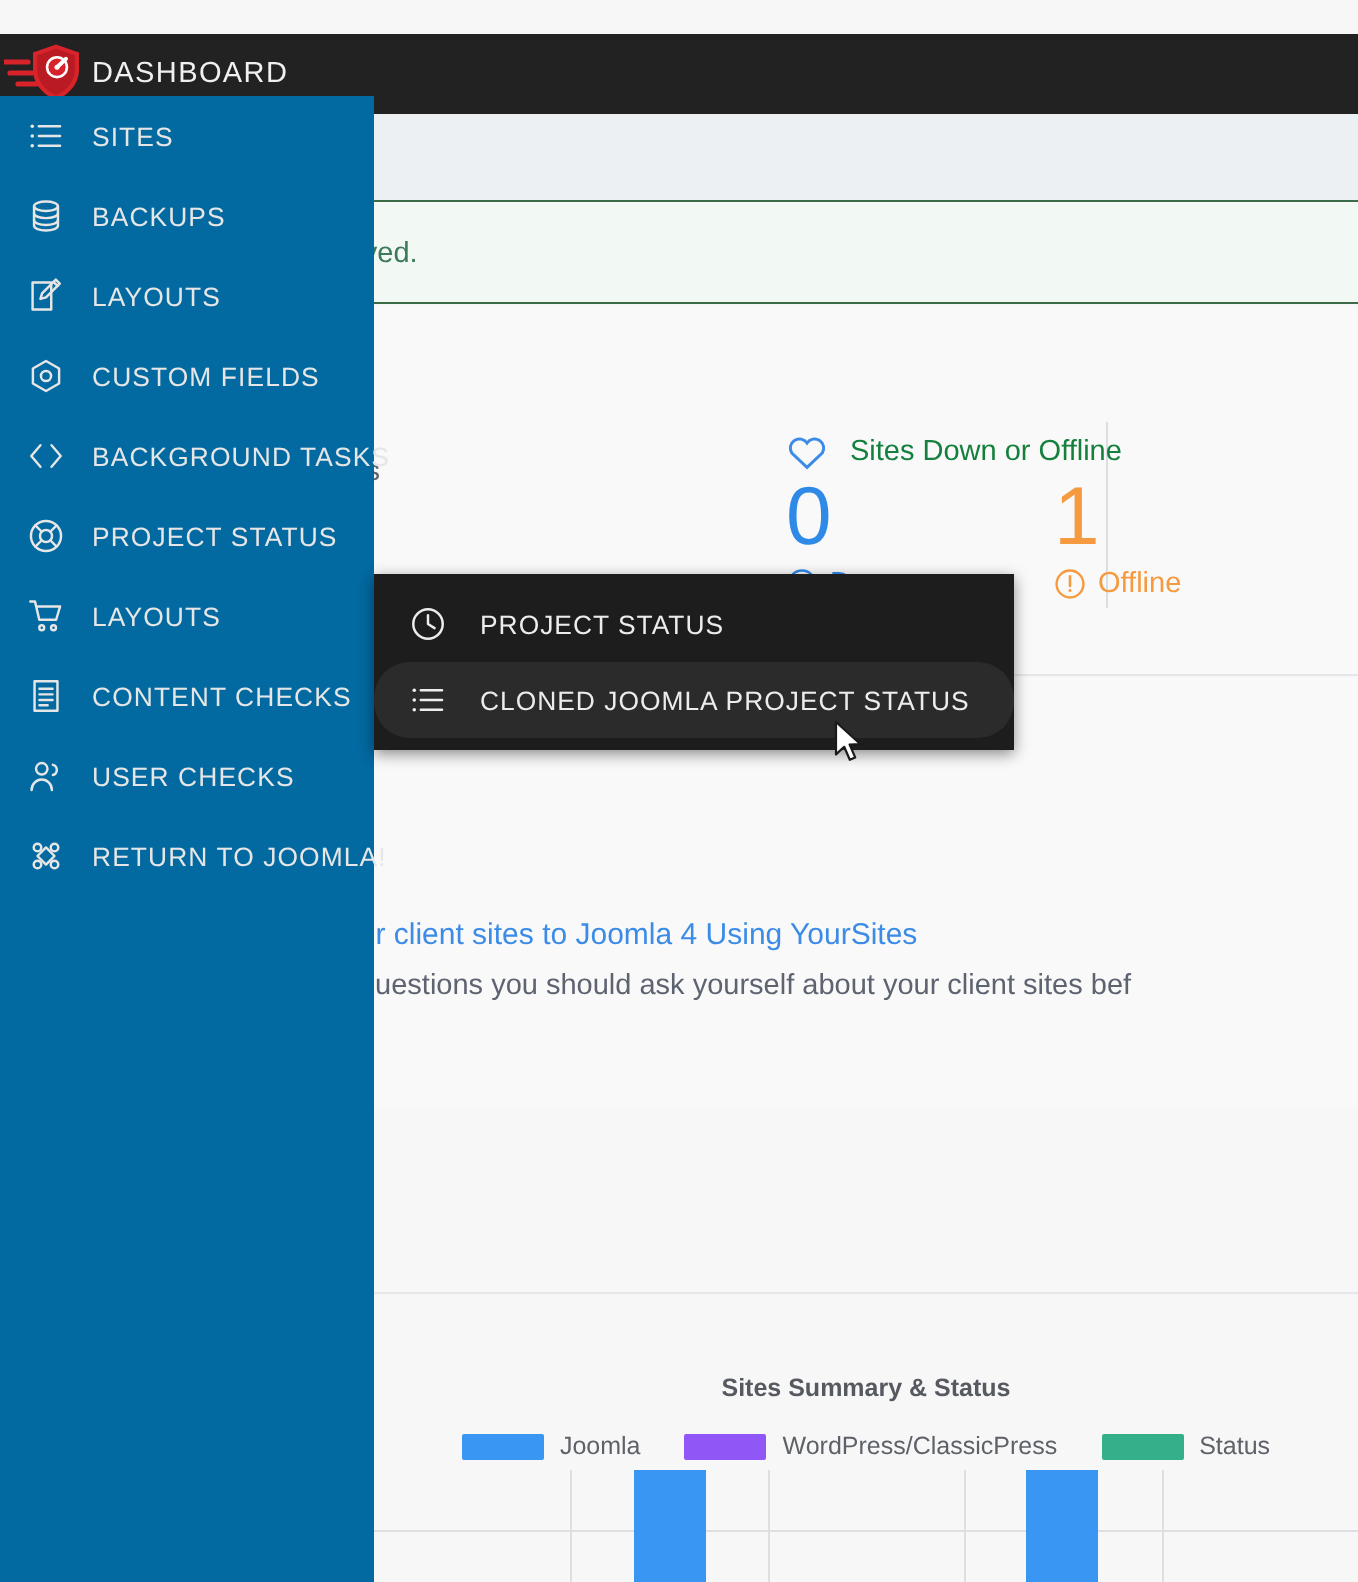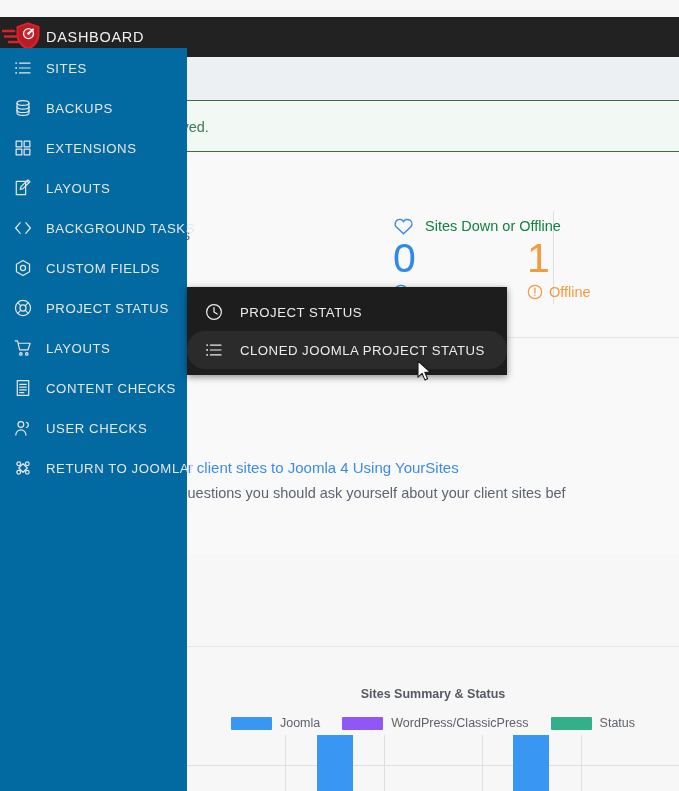--- a/index.html
+++ b/index.html
@@ -327,54 +327,43 @@
             <ellipse cx="11" cy="5" rx="7.3" ry="2.9"></ellipse>
             <path d="M3.7 5v12c0 1.6 3.3 2.9 7.3 2.9s7.3-1.3 7.3-2.9V5"></path>
             <path d="M3.7 9.4c0 1.6 3.3 2.9 7.3 2.9s7.3-1.3 7.3-2.9M3.7 13.6c0 1.6 3.3 2.9 7.3 2.9s7.3-1.3 7.3-2.9"></path>
           </svg>
         </span>
         <span class="nav-label">BACKUPS</span>
       </div>
       <div class="nav-item">
         <span class="nav-icon">
           <svg width="18" height="18" viewBox="0 0 22 22" fill="none" stroke="#e6e6e6" stroke-width="1.5" stroke-linecap="round" stroke-linejoin="round">
-            <rect x="2.6" y="2.6" width="7" height="7"></rect>
-            <rect x="12.4" y="2.6" width="7" height="7"></rect>
-            <rect x="2.6" y="12.4" width="7" height="7"></rect>
-            <rect x="12.4" y="12.4" width="7" height="7"></rect>
-          </svg>
-        </span>
-        <span class="nav-label">EXTENSIONS</span>
-      </div>
-      <div class="nav-item">
-        <span class="nav-icon">
-          <svg width="18" height="18" viewBox="0 0 22 22" fill="none" stroke="#e6e6e6" stroke-width="1.5" stroke-linecap="round" stroke-linejoin="round">
             <path d="M2.8 2.8h11.4v16.4H2.8z"></path>
             <path d="M19.4 3.4 17 1 8.6 9.4l-1 3.4 3.4-1z" fill="none"></path>
             <path d="M15.6 2.4 18 4.8"></path>
           </svg>
         </span>
         <span class="nav-label">LAYOUTS</span>
       </div>
       <div class="nav-item">
         <span class="nav-icon">
           <svg width="18" height="18" viewBox="0 0 22 22" fill="none" stroke="#e6e6e6" stroke-width="1.5" stroke-linecap="round" stroke-linejoin="round">
-            <path d="M7.6 4.4 2 11l5.6 6.6M14.4 4.4 20 11l-5.6 6.6"></path>
-          </svg>
-        </span>
-        <span class="nav-label">BACKGROUND TASKS</span>
-      </div>
-      <div class="nav-item">
-        <span class="nav-icon">
-          <svg width="18" height="18" viewBox="0 0 22 22" fill="none" stroke="#e6e6e6" stroke-width="1.5" stroke-linecap="round" stroke-linejoin="round">
             <path d="M11 1.8 19 6.4v9.2L11 20.2 3 15.6V6.4z"></path>
             <circle cx="11" cy="11" r="3.1"></circle>
           </svg>
         </span>
         <span class="nav-label">CUSTOM FIELDS</span>
+      </div>
+      <div class="nav-item">
+        <span class="nav-icon">
+          <svg width="18" height="18" viewBox="0 0 22 22" fill="none" stroke="#e6e6e6" stroke-width="1.5" stroke-linecap="round" stroke-linejoin="round">
+            <path d="M7.6 4.4 2 11l5.6 6.6M14.4 4.4 20 11l-5.6 6.6"></path>
+          </svg>
+        </span>
+        <span class="nav-label">BACKGROUND TASKS</span>
       </div>
       <div class="nav-item">
         <span class="nav-icon">
           <svg width="18" height="18" viewBox="0 0 22 22" fill="none" stroke="#e6e6e6" stroke-width="1.5" stroke-linecap="round" stroke-linejoin="round">
             <circle cx="11" cy="11" r="9.2"></circle>
             <circle cx="11" cy="11" r="3.7"></circle>
             <path d="M4.5 4.5 8.4 8.4M17.5 4.5 13.6 8.4M4.5 17.5 8.4 13.6M17.5 17.5 13.6 13.6"></path>
           </svg>
         </span>
         <span class="nav-label">PROJECT STATUS</span>

